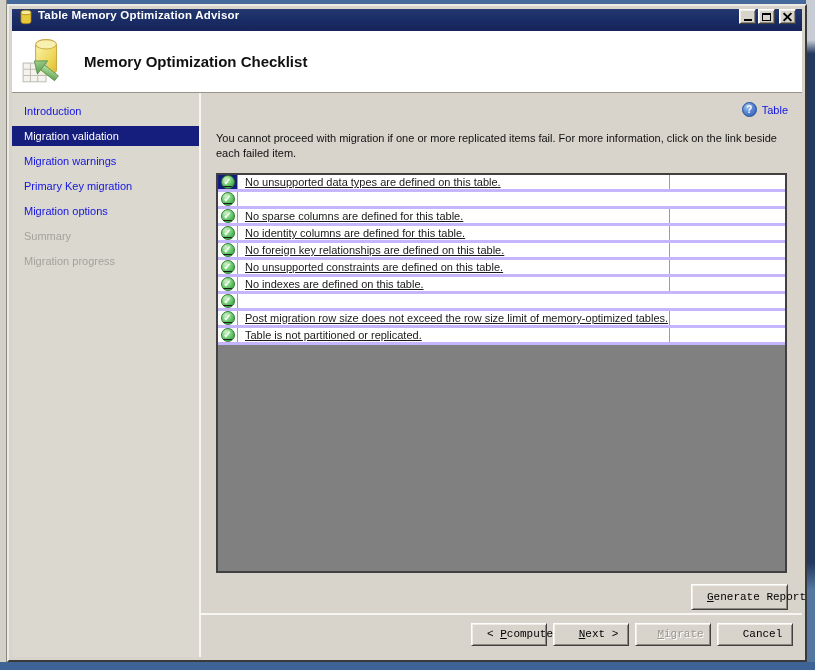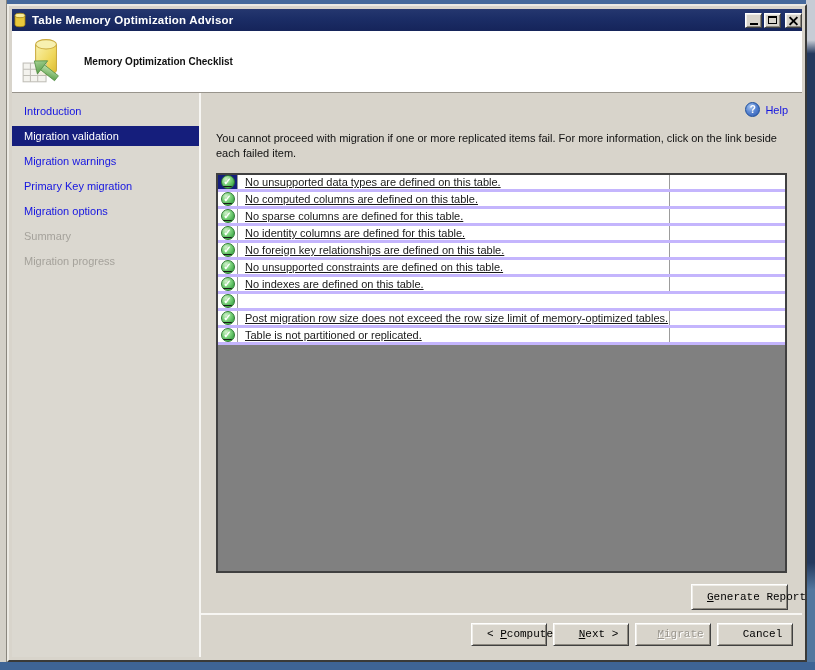--- a/index.html
+++ b/index.html
@@ -23,21 +23,21 @@
     position:absolute; left:7px; top:4px; width:800px; height:658px;
     background:#D8D4CB;
     border:2px solid; border-color:#ECEAE4 #3A3A38 #3A3A38 #ECEAE4;
     padding:3px;
     display:flex; flex-direction:column;
   }
   
   .titlebar {
     height:22px; flex:0 0 22px;
     background:linear-gradient(180deg,#25376F 0%,#1B2D66 45%,#15245A 100%);
-    display:flex; align-items:center; padding:0 0;
+    display:flex; align-items:flex-start; padding:0 6px;
   }
   .titlebar-icon { width:16px; height:16px; margin-right:4px; flex:0 0 16px; }
   .titlebar-text { color:#FFFFFF; font-weight:bold; font-size:11.5px; flex:1;
                    white-space:nowrap; overflow:hidden; letter-spacing:.2px; }
   .winbtns { display:flex; gap:2px; }
   .winbtn {
     width:17px; height:15px; background:#D8D4CB;
     border:1px solid; border-color:#FFFFFF #404040 #404040 #FFFFFF;
     box-shadow:inset 1px 1px 0 #EFEDE8, inset -1px -1px 0 #8C887F;
     display:flex; align-items:center; justify-content:center; position:relative; cursor:default;
@@ -51,21 +51,21 @@
   }
   .glyph-close::before { transform:rotate(45deg); }
   .glyph-close::after  { transform:rotate(-45deg); }
 
   
   .header {
     flex:0 0 62px; background:#FFFFFF; border-bottom:1px solid #98948C;
     display:flex; align-items:center; padding-left:8px;
   }
   .header-icon { width:50px; height:50px; margin-right:14px; flex:0 0 50px; }
-  .header-title { font-size:10px; font-weight:bold; color:#111; }
+  .header-title { font-size:15px; font-weight:bold; color:#111; }
 
   
   .body-row { flex:1; display:flex; min-height:0; }
 
   .sidebar {
     flex:0 0 189px; background:#DBD8D0; border-right:2px solid #F7F6F3;
     padding-top:8px;
   }
   .side-item {
     height:20px; margin-bottom:5px; display:flex; align-items:center;
@@ -200,38 +200,37 @@
       <div class="side-item">Migration options</div>
       <div class="side-item disabled">Summary</div>
       <div class="side-item disabled">Migration progress</div>
     </div>
 
     <div class="right-col">
       <div class="content">
 
         <div class="help-link">
           <span class="help-icon"></span>
-          <span class="help-text">Help</span>
+          <span class="help-text">Table</span>
         </div>
 
         <div class="instruction">You cannot proceed with migration if one or more replicated items fail. For more information, click on the link beside each failed item.</div>
 
         <div class="grid">
           <div class="vrow">
             <div class="cell icon-cell sel">
                 <span class="check-icon"></span>
               </div>
             <div class="cell text-cell">No unsupported data types are defined on this table.</div>
             <div class="cell link-cell"></div>
           </div>
           <div class="vrow">
             <div class="cell icon-cell">
                 <span class="check-icon"></span>
               </div>
-            <div class="cell text-cell">No computed columns are defined on this table.</div>
             <div class="cell link-cell"></div>
           </div>
           <div class="vrow">
             <div class="cell icon-cell">
                 <span class="check-icon"></span>
               </div>
             <div class="cell text-cell">No sparse columns are defined for this table.</div>
             <div class="cell link-cell"></div>
           </div>
           <div class="vrow">

